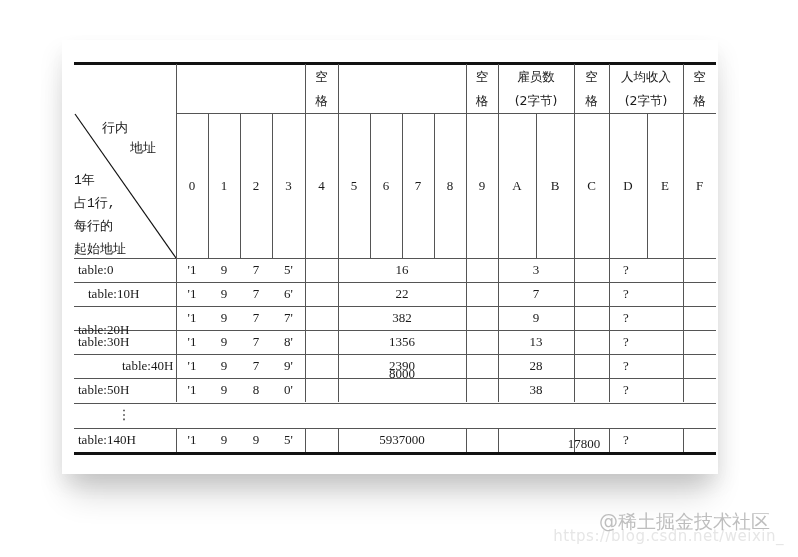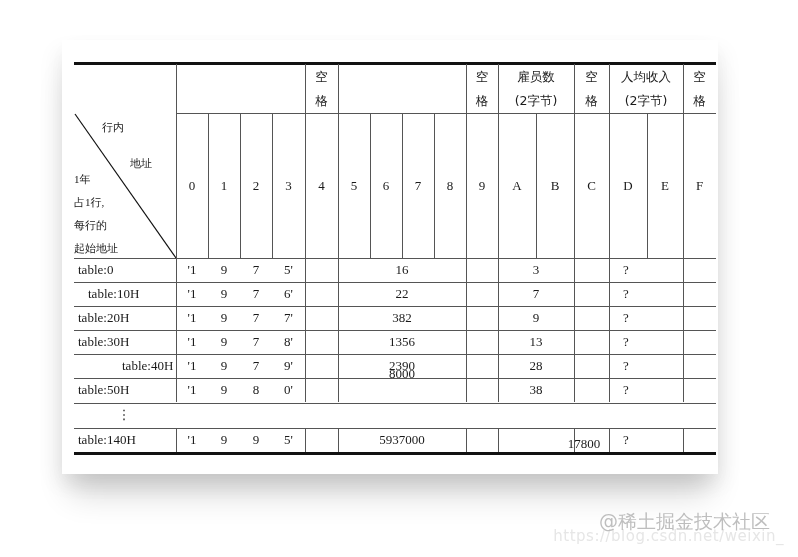--- a/index.html
+++ b/index.html
@@ -17,21 +17,21 @@
   .tbl { position:absolute; left:74px; top:62px; width:642px; height:398px; }
   .hline { position:absolute; left:0; width:642px; height:1px; background:#555; }
   .hline.thick { height:3px; background:#111; }
   .vline { position:absolute; width:1px; background:#555; }
   .cell {
     position:absolute; display:flex; align-items:center; justify-content:center;
     font-size:13px; text-align:center; line-height:1.25;
   }
   .hdr { font-family:"DejaVu Sans", "Liberation Sans", sans-serif; font-size:12.5px; line-height:1.9; }
   .addr { justify-content:flex-start; padding-left:4px; font-size:13px; }
-  .diag-text { position:absolute; font-size:11px; font-family:Liberation Serif, serif; line-height:1; }
+  .diag-text { position:absolute; font-size:13px; font-family:Liberation Mono, monospace; line-height:1; }
   .wm {
     position:absolute; right:28px; bottom:22px; font-family:"DejaVu Sans", sans-serif;
     font-size:19px; color:#b8b8b8; opacity:0.9;
   }
   .wm2 { position:absolute; right:14px; bottom:12px; font-family:"DejaVu Sans", sans-serif;
     font-size:15px; color:#e6e6e6; letter-spacing:0.5px; }
 </style>
 </head>
 <body>
 
@@ -49,21 +49,21 @@
   <div class="hline" style="top:316px"></div>
   <div class="hline" style="top:341px"></div>
   <div class="hline" style="top:366px"></div>
   <div class="hline thick" style="top:390px"></div>
 
   <svg style="position:absolute;left:0;top:51px;" width="103" height="146">
     <line x1="1" y1="1" x2="102" y2="145" stroke="#111" stroke-width="1.2"></line>
   </svg>
 
   <div class="diag-text" style="left:28px; top:60px;">行内</div>
-  <div class="diag-text" style="left:56px; top:96px;">地址</div>
+  <div class="diag-text" style="left:56px; top:80px;">地址</div>
   <div class="diag-text" style="left:0px; top:112px;">1年</div>
   <div class="diag-text" style="left:0px; top:135px;">占1行,</div>
   <div class="diag-text" style="left:0px; top:158px;">每行的</div>
   <div class="diag-text" style="left:0px; top:181px;">起始地址</div>
 
   <div class="cell hdr" style="left:231px; top:2px; width:33px; height:49px; white-space:pre-line;">空
 格</div>
   <div class="cell hdr" style="left:392px; top:2px; width:32px; height:49px; white-space:pre-line;">空
 格</div>
   <div class="cell hdr" style="left:424px; top:2px; width:76px; height:49px; white-space:pre-line;">雇员数
@@ -133,21 +133,21 @@
       <div class="cell" style="left:424px; top:220px; width:76px; height:24px;">7</div>
       <div class="cell" style="left:535px; top:220px; width:34px; height:24px;">?</div>
       <div class="vline" style="left:102px; top:220px; height:24px;"></div>
       <div class="vline" style="left:231px; top:220px; height:24px;"></div>
       <div class="vline" style="left:264px; top:220px; height:24px;"></div>
       <div class="vline" style="left:392px; top:220px; height:24px;"></div>
       <div class="vline" style="left:424px; top:220px; height:24px;"></div>
       <div class="vline" style="left:500px; top:220px; height:24px;"></div>
       <div class="vline" style="left:535px; top:220px; height:24px;"></div>
       <div class="vline" style="left:609px; top:220px; height:24px;"></div>
-      <div class="cell addr" style="left:0; top:244px; width:100px; height:24px;">table:20H</div>
+      <div class="cell addr" style="left:0; top:256px; width:100px; height:24px;">table:20H</div>
       <div class="cell" style="left:102px; top:244px; width:32px; height:24px;">'1</div>
       <div class="cell" style="left:134px; top:244px; width:32px; height:24px;">9</div>
       <div class="cell" style="left:166px; top:244px; width:32px; height:24px;">7</div>
       <div class="cell" style="left:198px; top:244px; width:33px; height:24px;">7'</div>
       <div class="cell" style="left:264px; top:244px; width:128px; height:24px;">382</div>
       <div class="cell" style="left:424px; top:244px; width:76px; height:24px;">9</div>
       <div class="cell" style="left:535px; top:244px; width:34px; height:24px;">?</div>
       <div class="vline" style="left:102px; top:244px; height:24px;"></div>
       <div class="vline" style="left:231px; top:244px; height:24px;"></div>
       <div class="vline" style="left:264px; top:244px; height:24px;"></div>

